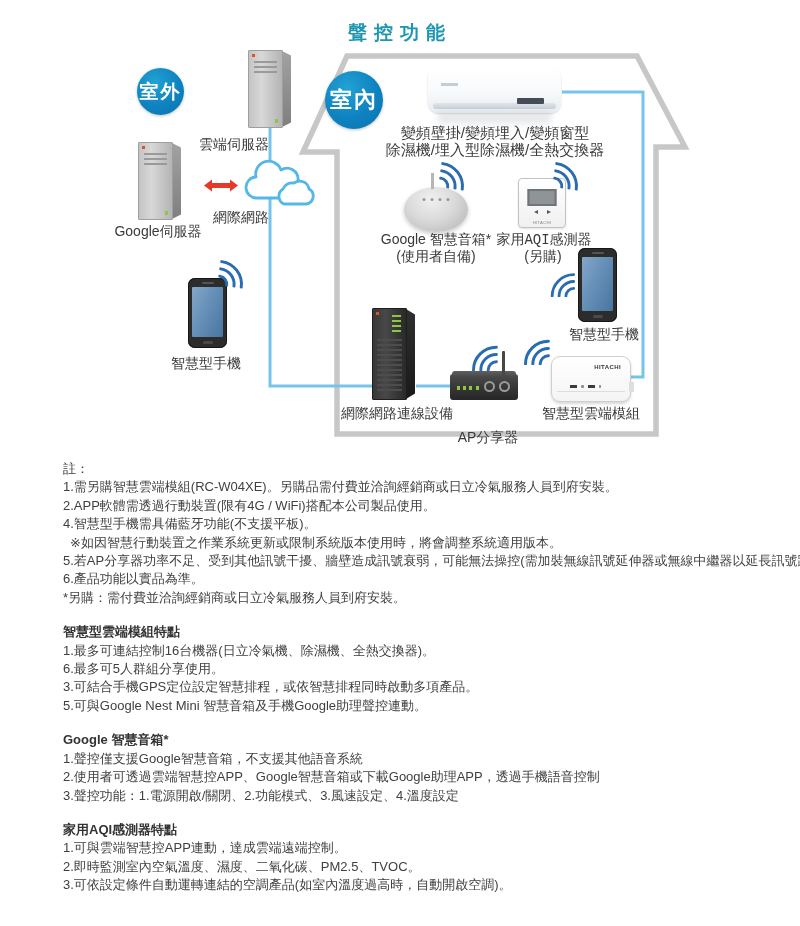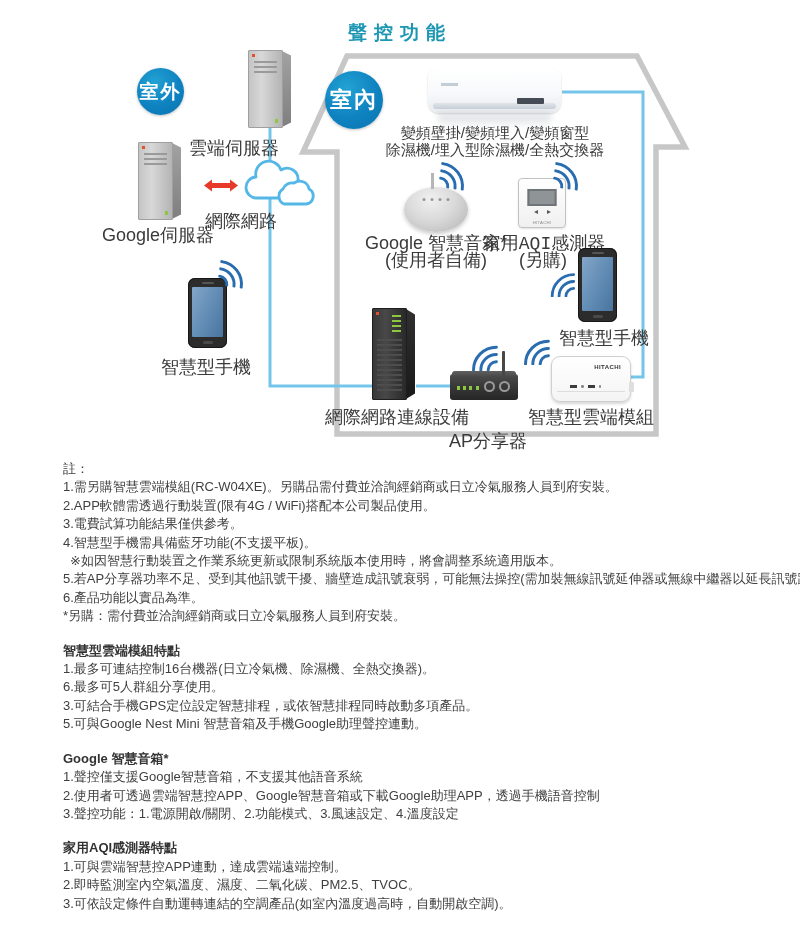--- a/index.html
+++ b/index.html
@@ -15,21 +15,21 @@
   .diagram { position:absolute; top:0; left:0; width:800px; height:460px; }
   .bg-svg { position:absolute; top:0; left:0; }
 
   .badge { position:absolute; border-radius:50%; display:flex; align-items:center; justify-content:center;
            color:#fff; font-weight:bold; letter-spacing:2px;
            background:radial-gradient(circle at 38% 30%, #23a2d4 0%, #0e82c0 55%, #0b74ae 100%);
            box-shadow:0 1px 3px rgba(0,0,0,.25); }
   .badge.outdoor { left:137px; top:68px; width:47px; height:47px; font-size:19px; }
   .badge.indoor  { left:325px; top:71px; width:58px; height:58px; font-size:22px; }
 
-  .dlabel { position:absolute; font-size:18px; color:#3a3a3a; white-space:nowrap; transform:translateX(-50%); }
+  .dlabel { position:absolute; font-size:14px; color:#3a3a3a; white-space:nowrap; transform:translateX(-50%); }
   .dlabel.big { font-size:15px; }
 
   
   .tower { position:absolute; width:43px; }
   .tower .side  { position:absolute; right:0; top:1px; bottom:1px; width:9px;
                   background:linear-gradient(180deg,#a2a2a2,#7f7f7f);
                   clip-path:polygon(0 0,100% 6%,100% 94%,0 100%); }
   .tower .front { position:absolute; left:0; top:0; bottom:0; right:8px;
                   background:linear-gradient(90deg,#c4c4c4 0%,#d8d8d8 38%,#b4b4b4 100%);
                   border:1px solid #9f9f9f; border-radius:1px; }
@@ -268,21 +268,20 @@
     </svg>
     <div class="dlabel" style="left:591px; top:405px;">智慧型雲端模組</div>
 
   </div>
 
   <div class="notes">
     <p>註：</p>
     <div id="notes-list">
         <div class="note-line">1.需另購智慧雲端模組(RC-W04XE)。另購品需付費並洽詢經銷商或日立冷氣服務人員到府安裝。</div>
         <div class="note-line">2.APP軟體需透過行動裝置(限有4G / WiFi)搭配本公司製品使用。</div>
-        <div class="note-line">3.電費試算功能結果僅供參考。</div>
         <div class="note-line">4.智慧型手機需具備藍牙功能(不支援平板)。</div>
         <div class="note-line indent">※如因智慧行動裝置之作業系統更新或限制系統版本使用時，將會調整系統適用版本。</div>
         <div class="note-line">5.若AP分享器功率不足、受到其他訊號干擾、牆壁造成訊號衰弱，可能無法操控(需加裝無線訊號延伸器或無線中繼器以延長訊號距離)。</div>
         <div class="note-line">6.產品功能以實品為準。</div>
         <div class="note-line">*另購：需付費並洽詢經銷商或日立冷氣服務人員到府安裝。</div>
       </div>
     <div id="sections">
         <h3>智慧型雲端模組特點</h3>
         <div class="note-line">1.最多可連結控制16台機器(日立冷氣機、除濕機、全熱交換器)。</div>
         <div class="note-line">6.最多可5人群組分享使用。</div>

